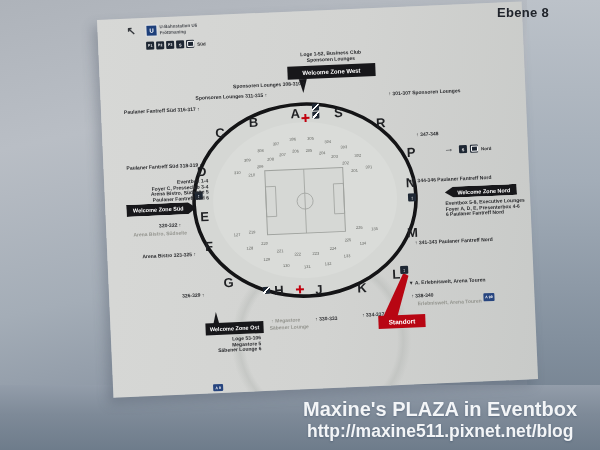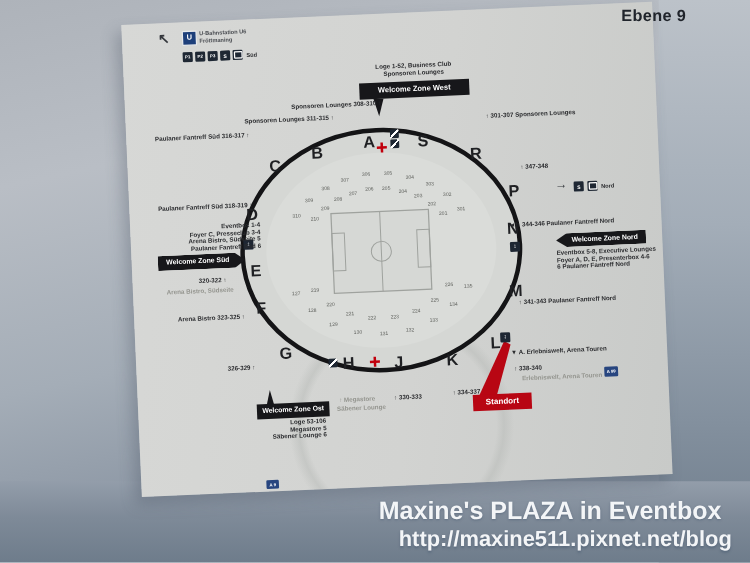--- a/index.html
+++ b/index.html
@@ -47,21 +47,21 @@
   .textblock div{font-size:5px;line-height:5.6px;white-space:nowrap;}
   .watermark{position:absolute;z-index:10;color:#f3f5f7;font-weight:bold;
        text-shadow:0 1px 2px rgba(40,60,90,0.35);white-space:nowrap;}
 </style>
 </head>
 <body>
 
 <div class="wall-right"></div>
 <div class="wall-bottom"></div>
 
-<div class="ebene">Ebene 9</div>
+<div class="ebene">Ebene 8</div>
 
 <div class="sign">
 
   <span class="glyph" style="left:29px;top:6px;font-size:11px;">↖</span>
   <div class="sq usq" style="left:48px;top:7px;width:10px;height:10px;font-size:6px;">U</div>
   <div class="textblock" style="left:62px;top:7px;color:#4a4d52;">
     <div style="font-size:4.5px;">U-Bahnstation U6</div>
     <div style="font-size:4.5px;">Fröttmaning</div>
   </div>
   <div class="sq" style="left:48px;top:24px;width:8px;height:8px;font-size:3.5px;">P1</div>
@@ -204,13 +204,13 @@
   </div>
   <span class="ann" style="left:308px;top:233px;">↑ 341-343 Paulaner Fantreff Nord</span>
   <span class="ann" style="left:300px;top:273px;">▼ A. Erlebniswelt, Arena Touren</span>
   <span class="ann" style="left:302px;top:286px;">↑ 338-340</span>
   <span class="ann grey" style="left:308px;top:294px;">Erlebniswelt, Arena Touren</span>
   <div class="sq bluesq" style="left:374px;top:290px;width:11px;height:8px;font-size:3.5px;">A 99</div>
   <div class="sq bluesq" style="left:100px;top:369px;width:10px;height:7px;font-size:3.5px;">A 9</div>
 </div>
 
 <div class="watermark" style="left:303px;top:398px;font-size:20px;">Maxine's PLAZA in Eventbox</div>
-<div class="watermark" style="left:307px;top:421px;font-size:17.5px;margin-left:12px;">http://maxine511.pixnet.net/blog</div>
+<div class="watermark" style="left:307px;top:421px;font-size:17.5px;">http://maxine511.pixnet.net/blog</div>
 
 </body></html>

